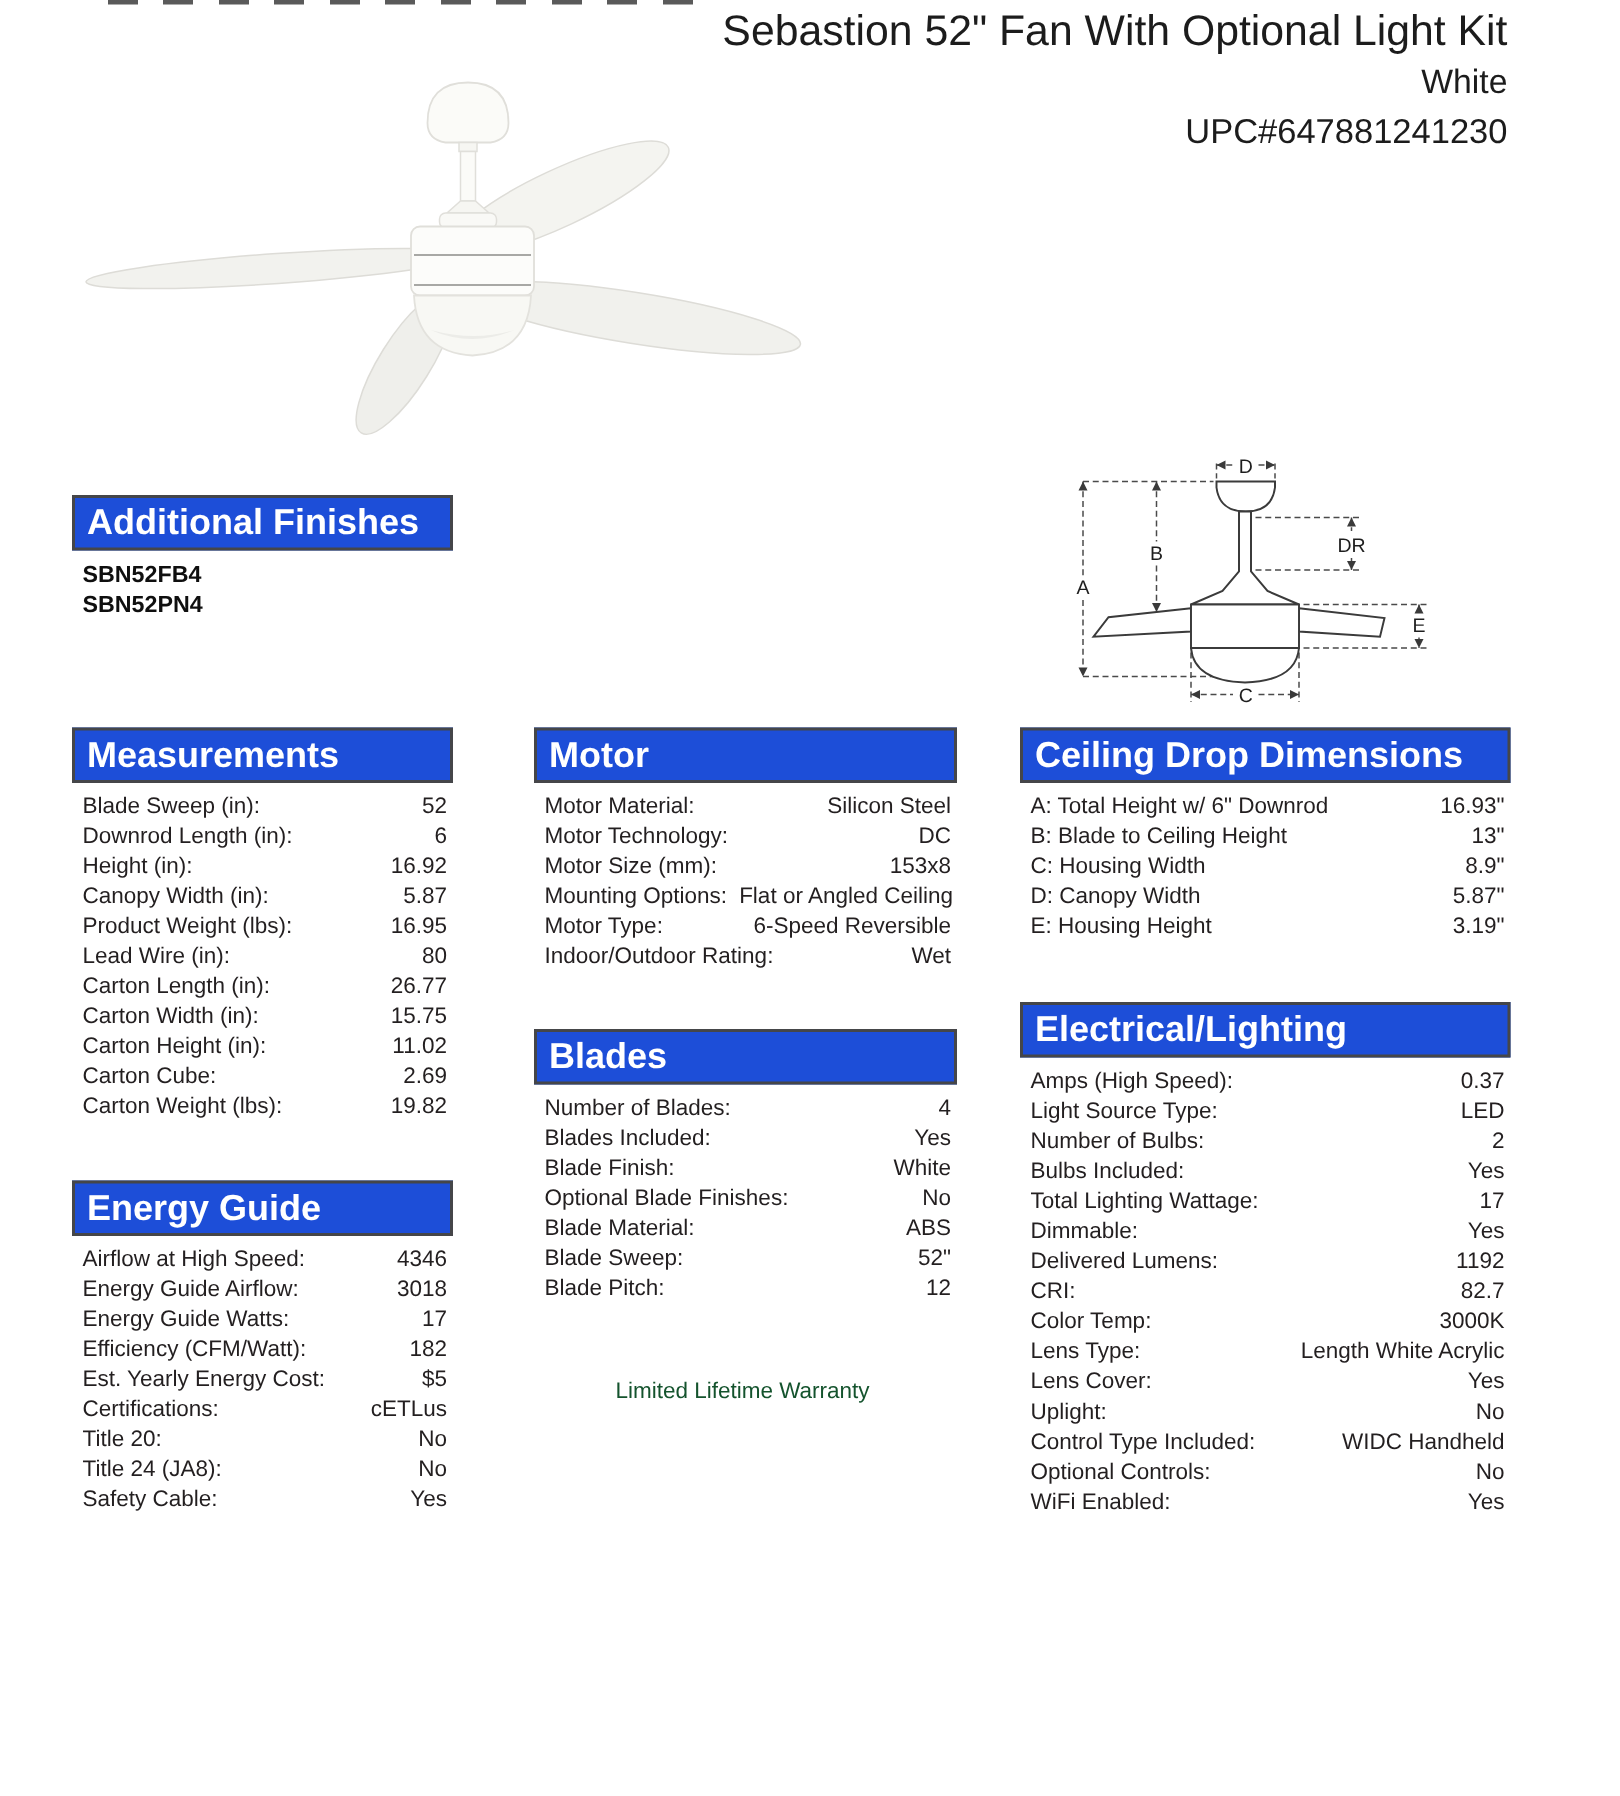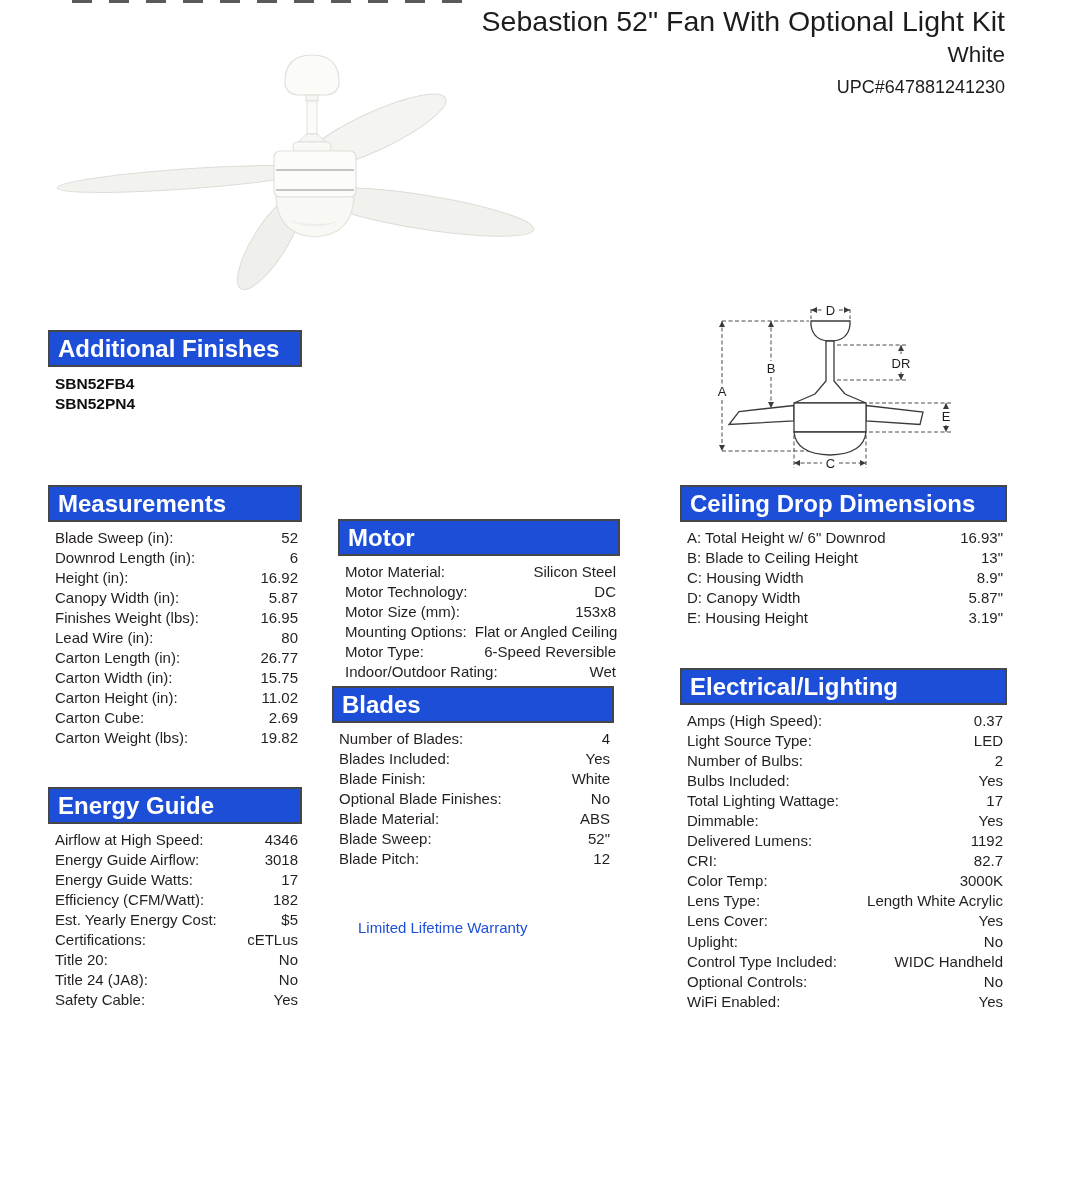--- a/index.html
+++ b/index.html
@@ -7,39 +7,39 @@
   body { font-family:"Liberation Sans", sans-serif; }
   .page { position:relative; width:1080px; height:1197px; background:#ffffff; overflow:hidden; }
 
   .cropped-top { position:absolute; top:0; left:72px; width:396px; height:3px;
     background:repeating-linear-gradient(90deg,#3d3d3d 0 20px, transparent 20px 37px);
     opacity:.85; }
 
   .title-block { position:absolute; top:4px; right:75px; text-align:right; color:#1c1c1c; }
   .title-block h1 { font-size:28.5px; font-weight:400; line-height:34px; }
   .finish-line { font-size:22.5px; line-height:27px; margin-top:3px; }
-  .upc-line { font-size:18px; line-height:23px; margin-top:8px; }
+  .upc-line { font-size:23px; line-height:23px; margin-top:8px; }
 
   .fan-photo { position:absolute; left:55px; top:52px; width:500px; height:240px; }
   .dim-diagram { position:absolute; left:695px; top:288px; width:310px; height:190px; }
 
   .spec { position:absolute; }
   .bar { height:37px; background:#1d4ed8; border:2px solid #454649; color:#fff;
     font-weight:bold; font-size:24px; line-height:31px; padding:1px 0 0 8px;
     white-space:nowrap; overflow:hidden; }
   .rows { margin-top:5px; }
   .row { display:flex; justify-content:space-between; align-items:center;
     height:20.1px; font-size:15px; color:#231F20; padding:0 4px 0 7px; }
   .lbl { white-space:nowrap; }
   .val { white-space:nowrap; text-align:right; padding-left:8px; }
 
   .finish-items { margin-top:7px; list-style:none; }
   .finish-items li { font-weight:bold; font-size:15.5px; color:#0f0f0f; line-height:20px; padding-left:7px; }
 
-  .warranty-text { font-size:15px; color:#1d4ed8; padding:9px 0 0 8px; }
+  .warranty-text { font-size:15px; color:#14532d; padding:9px 0 0 8px;text-align:center; }
 
   svg .solid { fill:#ffffff; stroke:#3b3b3b; stroke-width:1.3; }
   svg .dash { stroke:#4a4a4a; stroke-width:1; stroke-dasharray:4 2.5; fill:none; }
   svg .arrow { fill:#3a3a3a; stroke:none; }
   svg .dimlabel { font-family:"Liberation Sans", sans-serif; font-size:13px; fill:#1e1e1e; }
 </style>
 </head>
 <body>
 
 <div class="page">
@@ -165,21 +165,21 @@
           <span class="lbl">Height (in):</span>
           <span class="val">16.92</span>
         </div>
 
         <div class="row">
           <span class="lbl">Canopy Width (in):</span>
           <span class="val">5.87</span>
         </div>
 
         <div class="row">
-          <span class="lbl">Finishes Weight (lbs):</span>
+          <span class="lbl">Product Weight (lbs):</span>
           <span class="val">16.95</span>
         </div>
 
         <div class="row">
           <span class="lbl">Lead Wire (in):</span>
           <span class="val">80</span>
         </div>
 
         <div class="row">
           <span class="lbl">Carton Length (in):</span>
@@ -254,21 +254,21 @@
           <span class="val">No</span>
         </div>
 
         <div class="row">
           <span class="lbl">Safety Cable:</span>
           <span class="val">Yes</span>
         </div>
       </div>
   </section>
 
-  <section class="spec" style="left:338px; top:485px; width:282px;margin-top:34px;">
+  <section class="spec" style="left:356px; top:485px; width:282px;">
     <div class="bar">
       <span>Motor</span>
     </div>
     <div class="rows">
 
         <div class="row">
           <span class="lbl">Motor Material:</span>
           <span class="val">Silicon Steel</span>
         </div>
 
@@ -292,21 +292,21 @@
           <span class="val">6-Speed Reversible</span>
         </div>
 
         <div class="row">
           <span class="lbl">Indoor/Outdoor Rating:</span>
           <span class="val">Wet</span>
         </div>
       </div>
   </section>
 
-  <section class="spec" style="left:332px; top:686px; width:282px;">
+  <section class="spec" style="left:356px; top:686px; width:282px;">
     <div class="bar">
       <span>Blades</span>
     </div>
     <div class="rows">
 
         <div class="row">
           <span class="lbl">Number of Blades:</span>
           <span class="val">4</span>
         </div>
 

